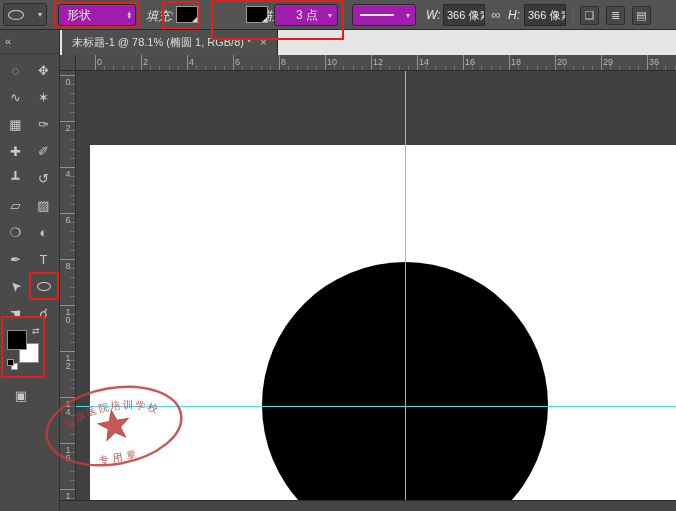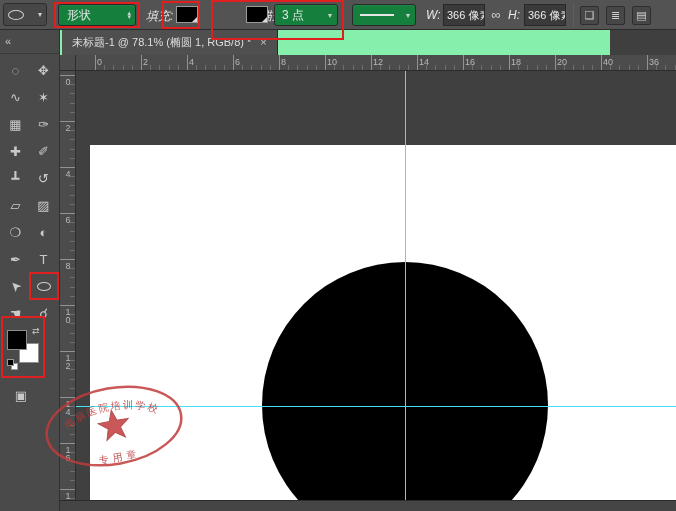--- a/index.html
+++ b/index.html
@@ -3,32 +3,32 @@
 <meta charset="utf-8">
 <style>
   html,body{margin:0;padding:0;background:#2b2b2b;}
   *{box-sizing:border-box;font-family:"Liberation Sans","DejaVu Sans",sans-serif;}
   .root{position:relative;width:676px;height:511px;overflow:hidden;background:#3f3f3f;}
 
   
   .opts{position:absolute;left:0;top:0;width:676px;height:30px;background:#535353;border-bottom:1px solid #2b2b2b;z-index:30;}
   .opts .lbl{position:absolute;top:8px;font-size:12px;color:#e6e6e6;white-space:nowrap;font-style:italic;}
   .btnish{position:absolute;background:#474747;border:1px solid #2e2e2e;border-radius:3px;display:flex;align-items:center;}
-  .dd{position:absolute;background:#15803d;border:1px solid #292929;border-radius:3px;color:#e6e6e6;font-size:12px;display:flex;align-items:center;box-shadow:inset 0 1px 0 rgba(255,255,255,.05);}
+  .dd{position:absolute;background:#a21caf;border:1px solid #292929;border-radius:3px;color:#e6e6e6;font-size:12px;display:flex;align-items:center;box-shadow:inset 0 1px 0 rgba(255,255,255,.05);}
   .spin{display:flex;flex-direction:column;line-height:.55;font-size:7px;color:#cfcfcf;margin-left:auto;margin-right:4px;}
   .oval{display:inline-block;width:16px;height:10px;border:1px solid #d0d0d0;border-radius:50%;}
   .caret{font-size:8px;color:#cfcfcf;}
   .swatchbtn{position:absolute;width:22px;height:17px;background:#000;border:1px solid #9a9a9a;}
   .swatchbtn::after{content:"";position:absolute;right:0;bottom:0;border-left:5px solid transparent;border-bottom:5px solid #d8d8d8;}
   .field{position:absolute;top:4px;height:22px;background:#3a3a3a;border:1px solid #282828;color:#ececec;font-size:11px;line-height:20px;padding:0 3px;overflow:hidden;white-space:nowrap;}
   .miniicon{position:absolute;top:6px;width:19px;height:19px;background:#474747;border:1px solid #2e2e2e;border-radius:2px;color:#cfcfcf;font-size:11px;display:flex;align-items:center;justify-content:center;}
   .vsep{position:absolute;top:4px;width:1px;height:22px;background:#3a3a3a;border-right:1px solid #5f5f5f;}
 
   
-  .tabbar{position:absolute;left:60px;top:30px;width:550px;height:25px;background:#86efac;}
+  .tabbar{position:absolute;left:60px;top:30px;width:616px;height:25px;background:#e5e5e5;}
   .tab{position:absolute;left:2px;top:0;height:25px;background:#4f4f4f;border-right:1px solid #282828;color:#dedede;font-size:11px;line-height:25px;padding:0 10px;white-space:nowrap;}
   .tab .close{margin-left:9px;color:#c9c9c9;cursor:default;}
 
   
   .tools{position:absolute;left:0;top:30px;width:60px;height:481px;background:#4a4a4a;border-right:1px solid #303030;z-index:20;}
   .tools .hdr{height:24px;color:#c9c9c9;font-size:11px;line-height:22px;padding-left:5px;border-bottom:1px solid #3a3a3a;}
   .toolgrid{display:grid;grid-template-columns:26px 26px;column-gap:2px;row-gap:2px;justify-content:center;margin-top:4px;}
   .tool{width:26px;height:25px;display:flex;align-items:center;justify-content:center;color:#c9c9c9;font-size:13px;}
   .tool .toolglyph{pointer-events:none;}
   .tool .oval2{width:14px;height:9px;border:1.5px solid #cfcfcf;border-radius:50%;}
@@ -81,21 +81,21 @@
         <span>▴</span>
           <span>▾</span>
       </span>
     </div>
 
     <span class="lbl" style="left:146px;">填充:</span>
     <span class="swatchbtn" style="left:176px;top:6px;"></span>
 
     <span class="lbl" style="left:216px;margin-left:44px;">描边:</span>
     <span class="swatchbtn" style="left:246px;top:6px;"></span>
-    <div class="dd" style="left:274px;top:4px;width:64px;height:22px;padding-left:7px;">
+    <div class="dd" style="left:274px;top:4px;width:64px;height:22px;padding-left:21px;">
       <span>3 点</span>
       <span class="caret" style="margin-left:auto;margin-right:5px;">▾</span>
     </div>
 
     <div class="dd" style="left:352px;top:4px;width:64px;height:22px;padding-left:7px;">
       <span style="display:inline-block;width:34px;height:2px;background:#e6e6e6;"></span>
       <span class="caret" style="margin-left:auto;margin-right:5px;">▾</span>
     </div>
 
     <span class="lbl" style="left:426px;">W:</span>
@@ -160,21 +160,21 @@
     <span class="hnum" style="left:67px">2</span>
     <span class="hnum" style="left:113px">4</span>
     <span class="hnum" style="left:159px">6</span>
     <span class="hnum" style="left:205px">8</span>
     <span class="hnum" style="left:251px">10</span>
     <span class="hnum" style="left:297px">12</span>
     <span class="hnum" style="left:343px">14</span>
     <span class="hnum" style="left:389px">16</span>
     <span class="hnum" style="left:435px">18</span>
     <span class="hnum" style="left:481px">20</span>
-    <span class="hnum" style="left:527px">40</span>
+    <span class="hnum" style="left:527px">29</span>
     <span class="hnum" style="left:573px">36</span>
   </div>
   <div class="vruler">
     <span class="vnum" style="top:6px">0</span>
     <span class="vnum" style="top:52px">2</span>
     <span class="vnum" style="top:98px">4</span>
     <span class="vnum" style="top:144px">6</span>
     <span class="vnum" style="top:190px">8</span>
     <span class="vnum" style="top:236px">10</span>
     <span class="vnum" style="top:282px">12</span>

